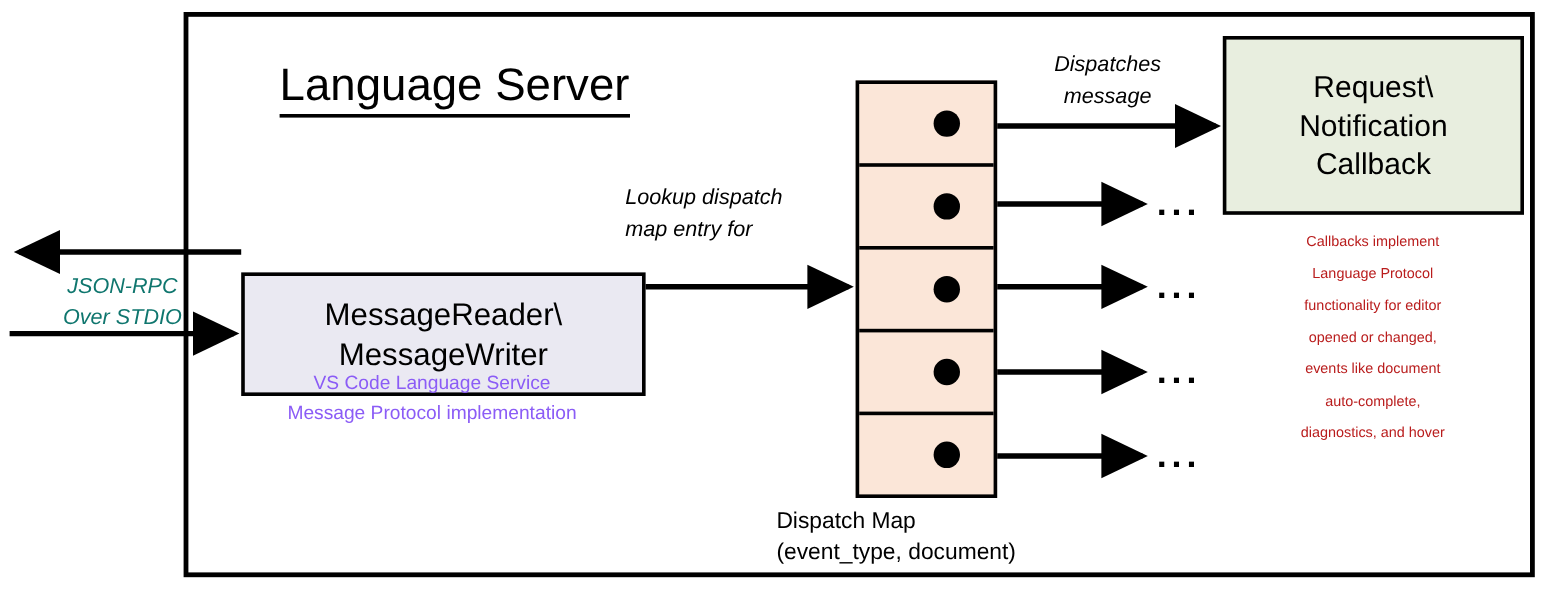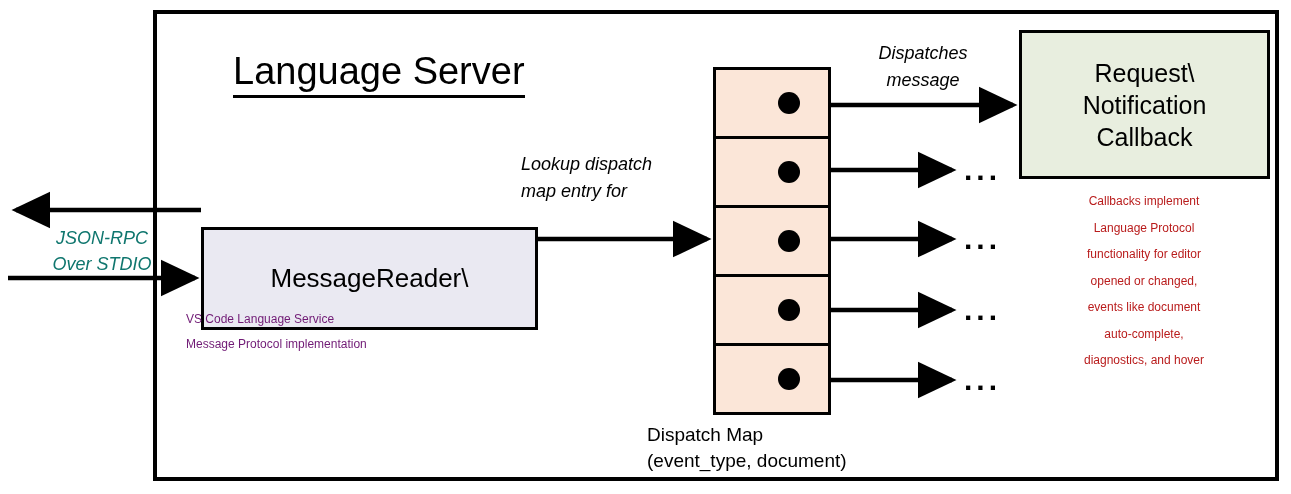--- a/index.html
+++ b/index.html
@@ -64,23 +64,24 @@
     line-height: 33px;
     color: #000;
     margin-top: 34px;
   }
   #message-box .ln { white-space: nowrap; }
 
   #message-caption {
     left: 186px;
     top: 307px;
     width: 348px;
-    font-size: 12px;
+    text-align: center;
+    font-size: 16px;
     line-height: 25px;
-    color: #701a75;
+    color: #8b5cf6;
   }
 
   
   #jsonrpc-label {
     left: 34px;
     top: 225px;
     width: 136px;
     text-align: center;
     font-size: 18px;
     line-height: 26px;
@@ -228,20 +229,21 @@
     <line x1="785" y1="380" x2="952" y2="380" stroke="#000" stroke-width="4.5" marker-end="url(#ah)"></line>
   </svg>
 
   <div class="abs" id="jsonrpc-label">
     <div>JSON-RPC</div>
     <div>Over STDIO</div>
   </div>
 
   <div class="abs" id="message-box">
     <div class="ln">MessageReader\</div>
+    <div class="ln">MessageWriter</div>
   </div>
   <div class="abs" id="message-caption">
     <div>VS Code Language Service</div>
     <div>Message Protocol implementation</div>
   </div>
 
   <div class="abs" id="lookup-label">
     <div>Lookup dispatch</div>
     <div>map entry for</div>
   </div>

